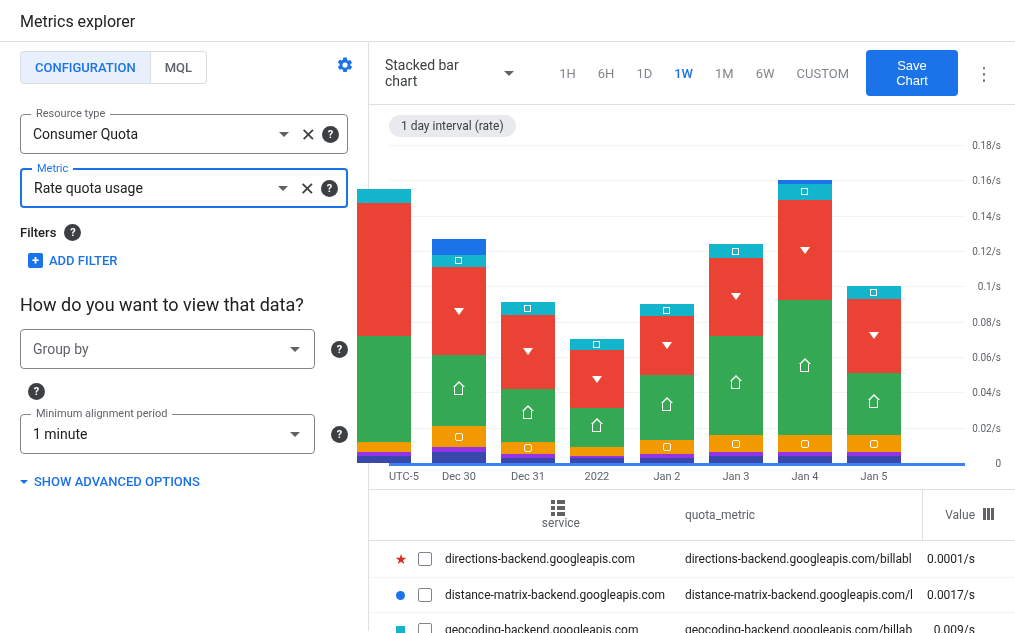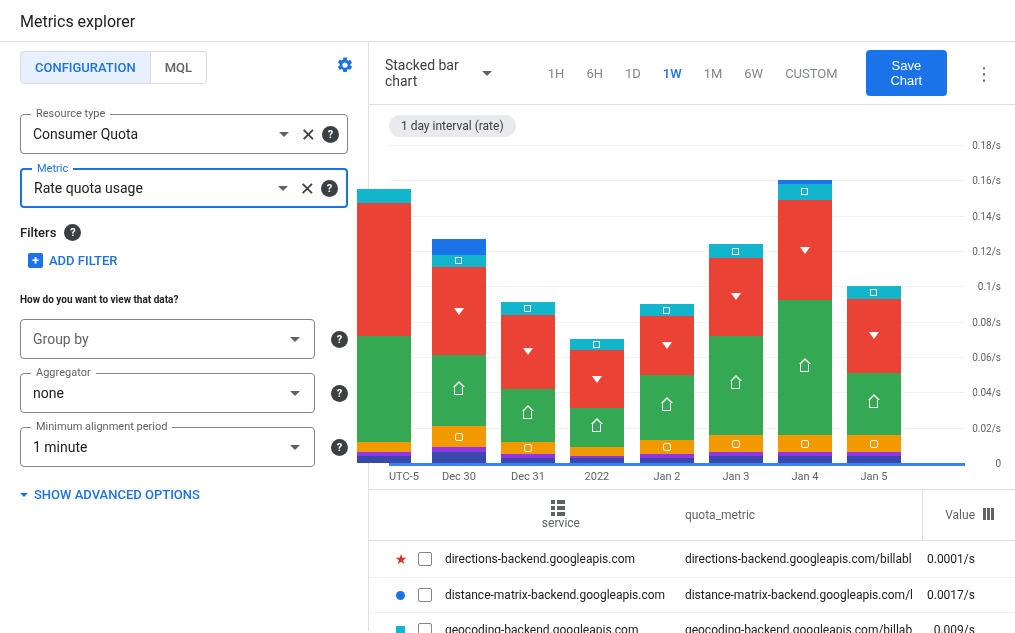--- a/index.html
+++ b/index.html
@@ -21,27 +21,27 @@
 .field.focused .field-label { color: #1a73e8; }
 .field-value { flex: 1; font-size: 14px; color: #202124; }
 .field-value.placeholder { color: #5f6368; }
 .dropdown-arrow { border-left: 5px solid transparent; border-right: 5px solid transparent; border-top: 5px solid #5f6368; width: 0; height: 0; margin: 0 6px; }
 .clear-btn { font-size: 18px; font-weight: 500; color: #3c4043; cursor: pointer; padding: 0 6px; }
 .help-icon { width: 17px; height: 17px; border-radius: 50%; background: #3c4043; color: #fff; font-size: 11px; font-weight: bold; display: inline-flex; align-items: center; justify-content: center; cursor: pointer; }
 .help-out { margin-left: 8px; }
 .section-header { font-size: 13px; font-weight: 500; margin: 16px 0 4px; display: flex; align-items: center; gap: 8px; }
 .add-filter { display: inline-flex; align-items: center; gap: 6px; color: #1a73e8; font-size: 13px; font-weight: 500; cursor: pointer; margin: 8px 0 8px 8px; }
 .plus-box { width: 15px; height: 15px; background: #1a73e8; color: #fff; display: inline-flex; align-items: center; justify-content: center; font-size: 13px; font-weight: bold; border-radius: 2px; }
-.question { font-size: 10px; font-weight: 700; margin: 18px 0 6px; }
+.question { font-size: 18px; font-weight: 400; margin: 18px 0 6px; }
 .field-row { display: flex; align-items: center; gap: 8px; margin: 14px 0 2px; }
 .field-row .field { margin: 0; flex: 1; }
 .adv-link { display: inline-flex; align-items: center; gap: 6px; color: #1a73e8; font-size: 13px; font-weight: 500; cursor: pointer; margin-top: 18px; }
 .chev-down { border-left: 4px solid transparent; border-right: 4px solid transparent; border-top: 4px solid #1a73e8; width: 0; height: 0; }
 
-.chart-toolbar { display: flex; align-items: center; gap: 18px; padding: 8px 12px; border-bottom: 1px solid #e0e0e0; }
+.chart-toolbar { display: flex; align-items: center; gap: 7px; padding: 8px 12px; border-bottom: 1px solid #e0e0e0; }
 .chart-type { font-size: 14px; color: #3c4043; cursor: pointer; display: flex; align-items: center; gap: 6px; padding: 4px 4px; }
 .range-group { display: flex; gap: 2px; margin-left: 18px; }
 .range-btn { padding: 6px 10px; font-size: 13px; color: #80868b; cursor: pointer; border-radius: 4px; }
 .range-btn.active { color: #1a73e8; font-weight: 500; }
 .save-btn { margin-left: auto; background: #1a73e8; color: #fff; font-size: 13px; font-weight: 500; padding: 8px 14px; border-radius: 4px; cursor: pointer; border: none; }
 .more-btn { color: #5f6368; font-size: 18px; padding: 6px 10px; cursor: pointer; }
 .chart-area { flex: 1; position: relative; padding: 10px 12px 4px 20px; }
 .interval-chip { display: inline-block; background: #e8eaed; border-radius: 12px; padding: 4px 12px; font-size: 12px; color: #3c4043; }
 .plot { position: relative; height: 340px; margin-top: 8px; }
 .plot-inner { position: absolute; left: 0; right: 38px; top: 0; bottom: 22px; }
@@ -130,25 +130,20 @@
 
       <div class="field-row">
         <div class="field">
           <span class="field-value placeholder">Group by</span>
           <span class="dropdown-arrow"></span>
         </div>
         <span class="help-icon help-out">?</span>
       </div>
 
       <div class="field-row">
-        <div class="field">
-          <span class="field-label">Aggregator</span>
-          <span class="field-value">none</span>
-          <span class="dropdown-arrow"></span>
-        </div>
         <span class="help-icon help-out">?</span>
       </div>
 
       <div class="field-row">
         <div class="field">
           <span class="field-label">Minimum alignment period</span>
           <span class="field-value">1 minute</span>
           <span class="dropdown-arrow"></span>
         </div>
         <span class="help-icon help-out">?</span>

